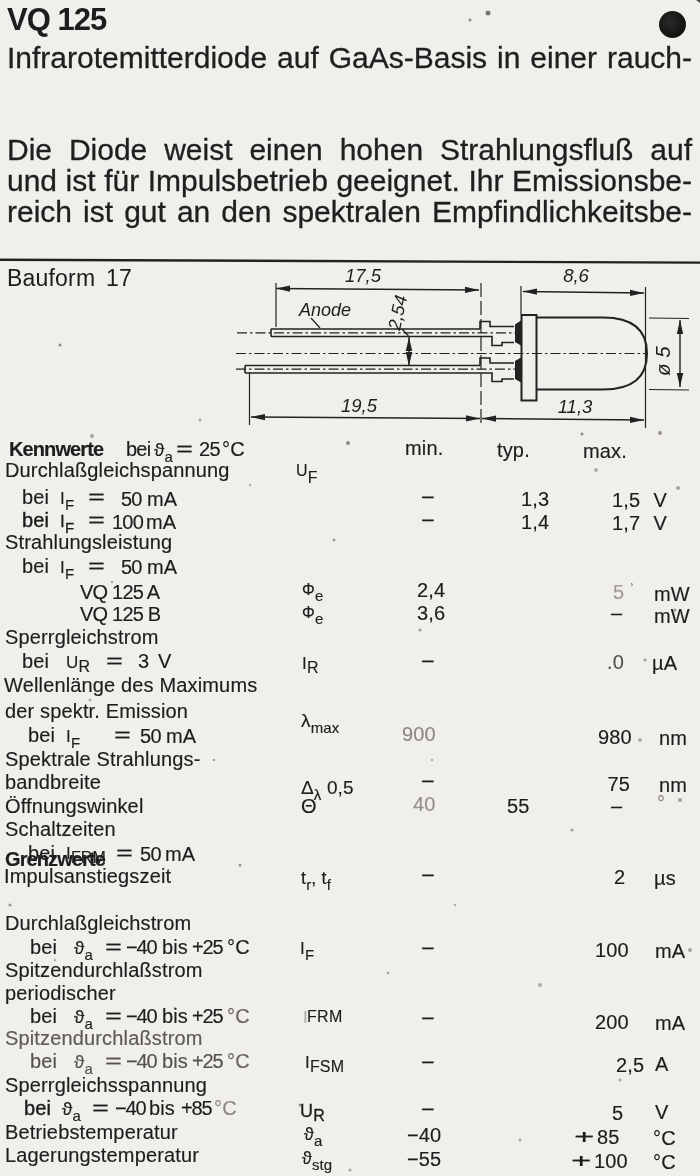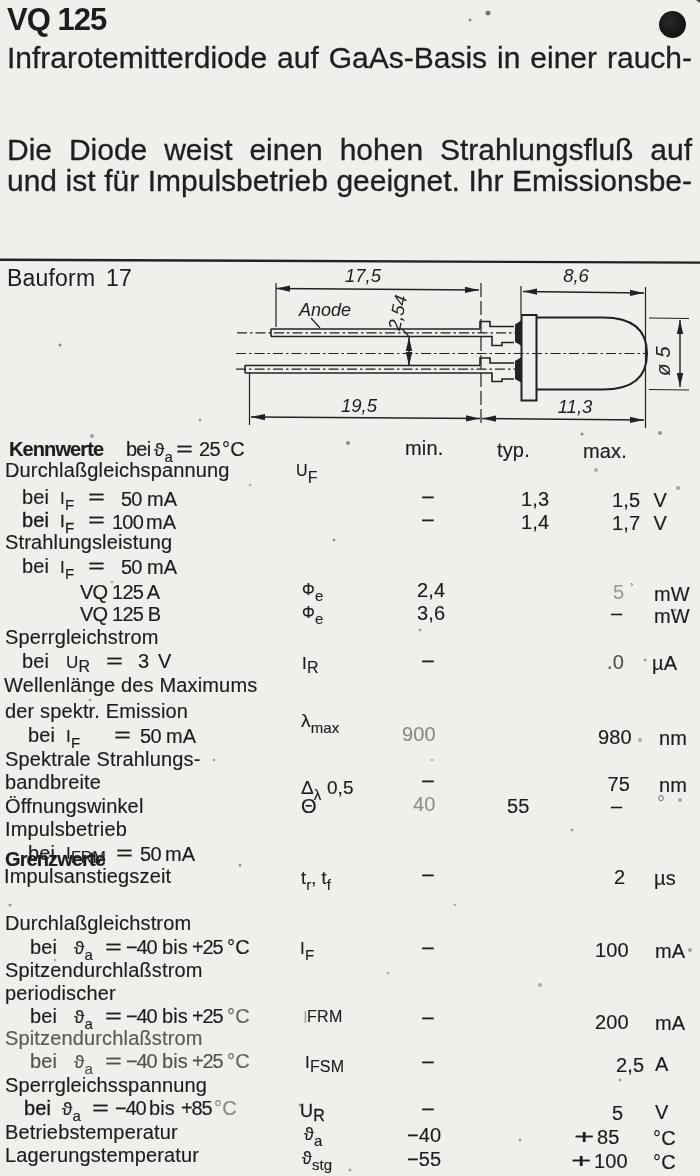--- a/index.html
+++ b/index.html
@@ -63,20 +63,21 @@
   </svg>
 <div class="t1">VQ 125</div>
 <div class="dot"></div>
 <div class="corner"></div>
 <div class="para" style="top:41.9px">
 <div>Infrarotemitterdiode auf GaAs-Basis in einer rauch-</div>
 </div>
 <div class="para" style="top:133.9px">
 <div>Die Diode weist einen hohen Strahlungsfluß auf</div>
 <div>und ist für Impulsbetrieb geeignet. Ihr Emissionsbe-</div>
+<div>reich ist gut an den spektralen Empfindlichkeitsbe-</div>
 </div>
 <div class="bauform">Bauform 17</div>
 <svg width="700" height="440" viewBox="0 0 700 440" fill="none">
 <defs>
 <marker id="ar" viewBox="0 0 14 8" refX="14" refY="4" markerWidth="14" markerHeight="8" orient="auto-start-reverse" markerUnits="userSpaceOnUse">
 <path d="M14,4 L0,0.8 L0,7.2 Z" fill="#222" stroke="none"></path>
 </marker>
 </defs>
 <g stroke="#222" stroke-width="1.4">
 <line x1="0" y1="259.8" x2="700" y2="262.6" stroke-width="2.4"></line>
@@ -210,21 +211,21 @@
 <div class="f" style="left:301px;top:774.22px;font-size:19px;line-height:27px">Δ<span class="s">λ</span>&nbsp;0,5</div>
 <div class="f" style="left:421px;top:770.89px"><span class="dash">−</span></div>
 <div class="f" style="left:607.5px;top:774.39px">75</div>
 <div class="f" style="left:659px;top:775.39px">nm</div>
 <div class="f" style="left:5px;top:795.89px">Öffnungswinkel</div>
 <div class="f" style="left:301px;top:796.39px">Θ</div>
 <div class="f" style="left:413px;top:794.39px;color:#959189">40</div>
 <div class="f" style="left:507px;top:795.89px">55</div>
 <div class="f" style="left:611px;top:796.39px">–</div>
 <div class="f" style="left:657px;top:793.39px;color:#8d8981">°</div>
-<div class="f" style="left:5px;top:819.39px">Impulsbetrieb</div>
+<div class="f" style="left:5px;top:819.39px">Schaltzeiten</div>
 <div class="f" style="left:28px;top:842.89px">bei</div>
 <div class="f" style="left:66px;top:845.38px;font-size:17px;line-height:17px">I<span class="s2">FRM</span></div>
 <div class="f" style="left:116px;top:842.89px"><span class="eq">=</span></div>
 <div class="f" style="left:140px;top:843.89px;letter-spacing:-0.5px">50</div>
 <div class="f" style="left:165px;top:843.89px">mA</div>
 <div class="f" style="left:4px;top:865.89px">Impulsanstiegszeit</div>
 <div class="f" style="left:301px;top:869.05px;font-size:18px;line-height:18px">t<span class="s">r</span>, t<span class="s">f</span></div>
 <div class="f" style="left:421px;top:864.89px"><span class="dash">−</span></div>
 <div class="f" style="left:614px;top:867.39px">2</div>
 <div class="f" style="left:654px;top:868.39px">µs</div>

